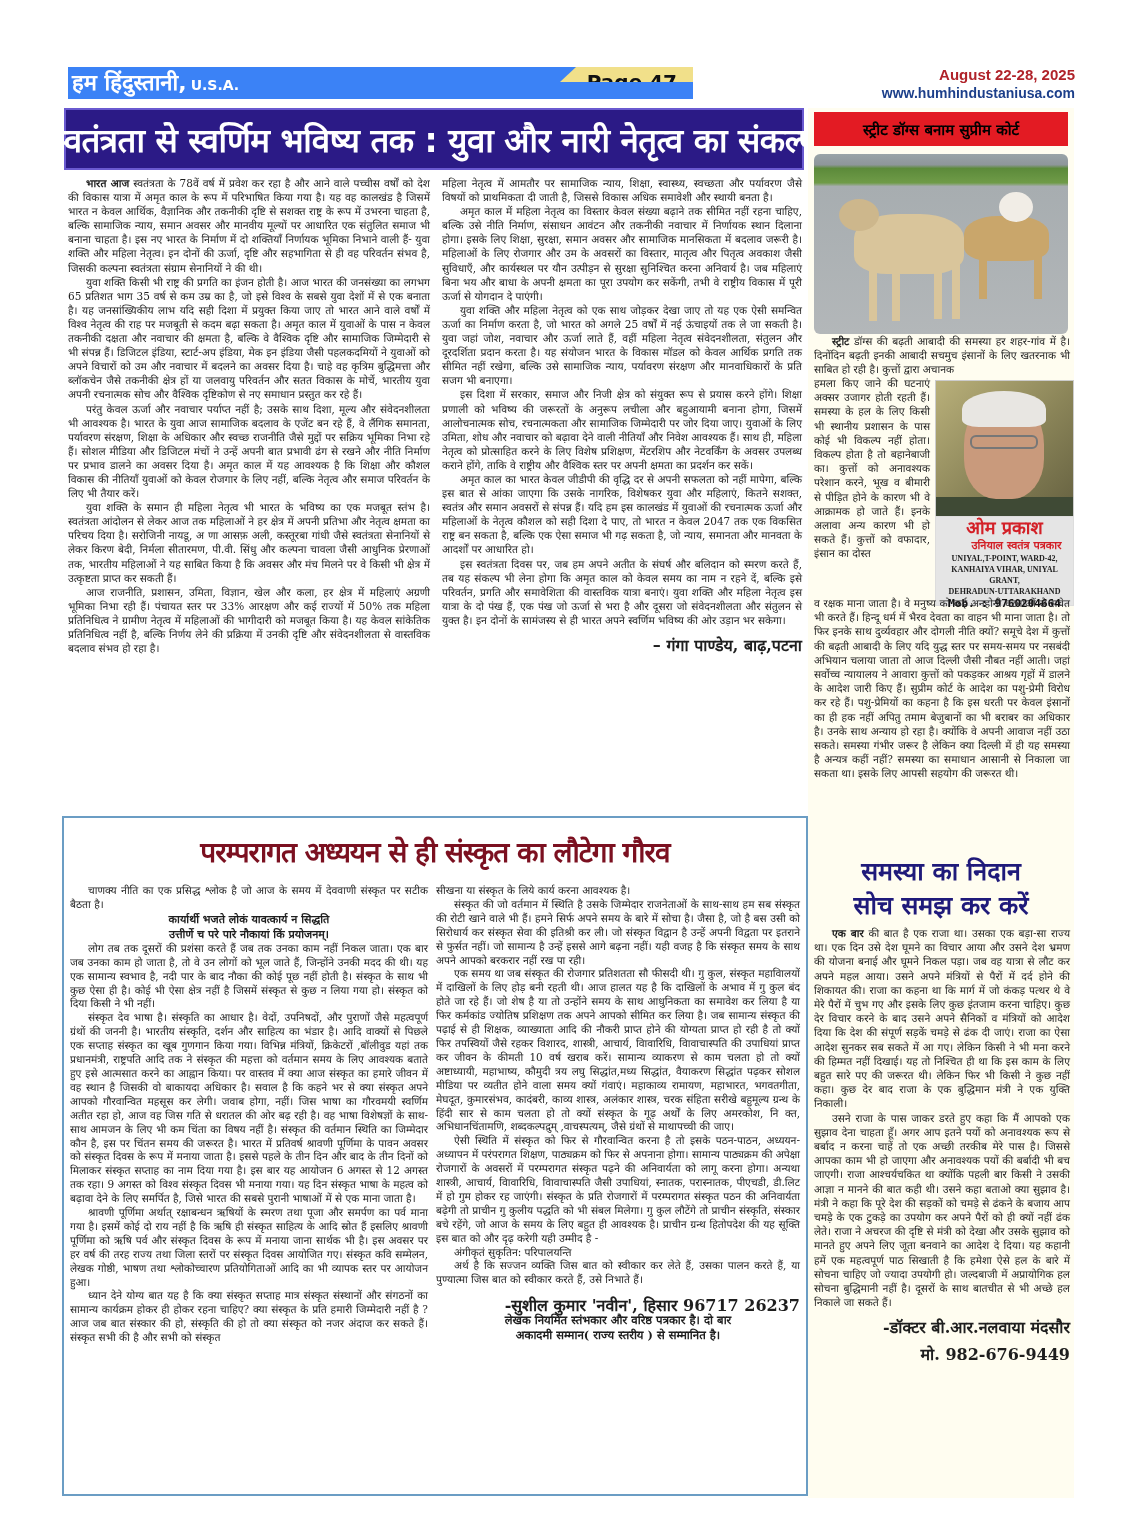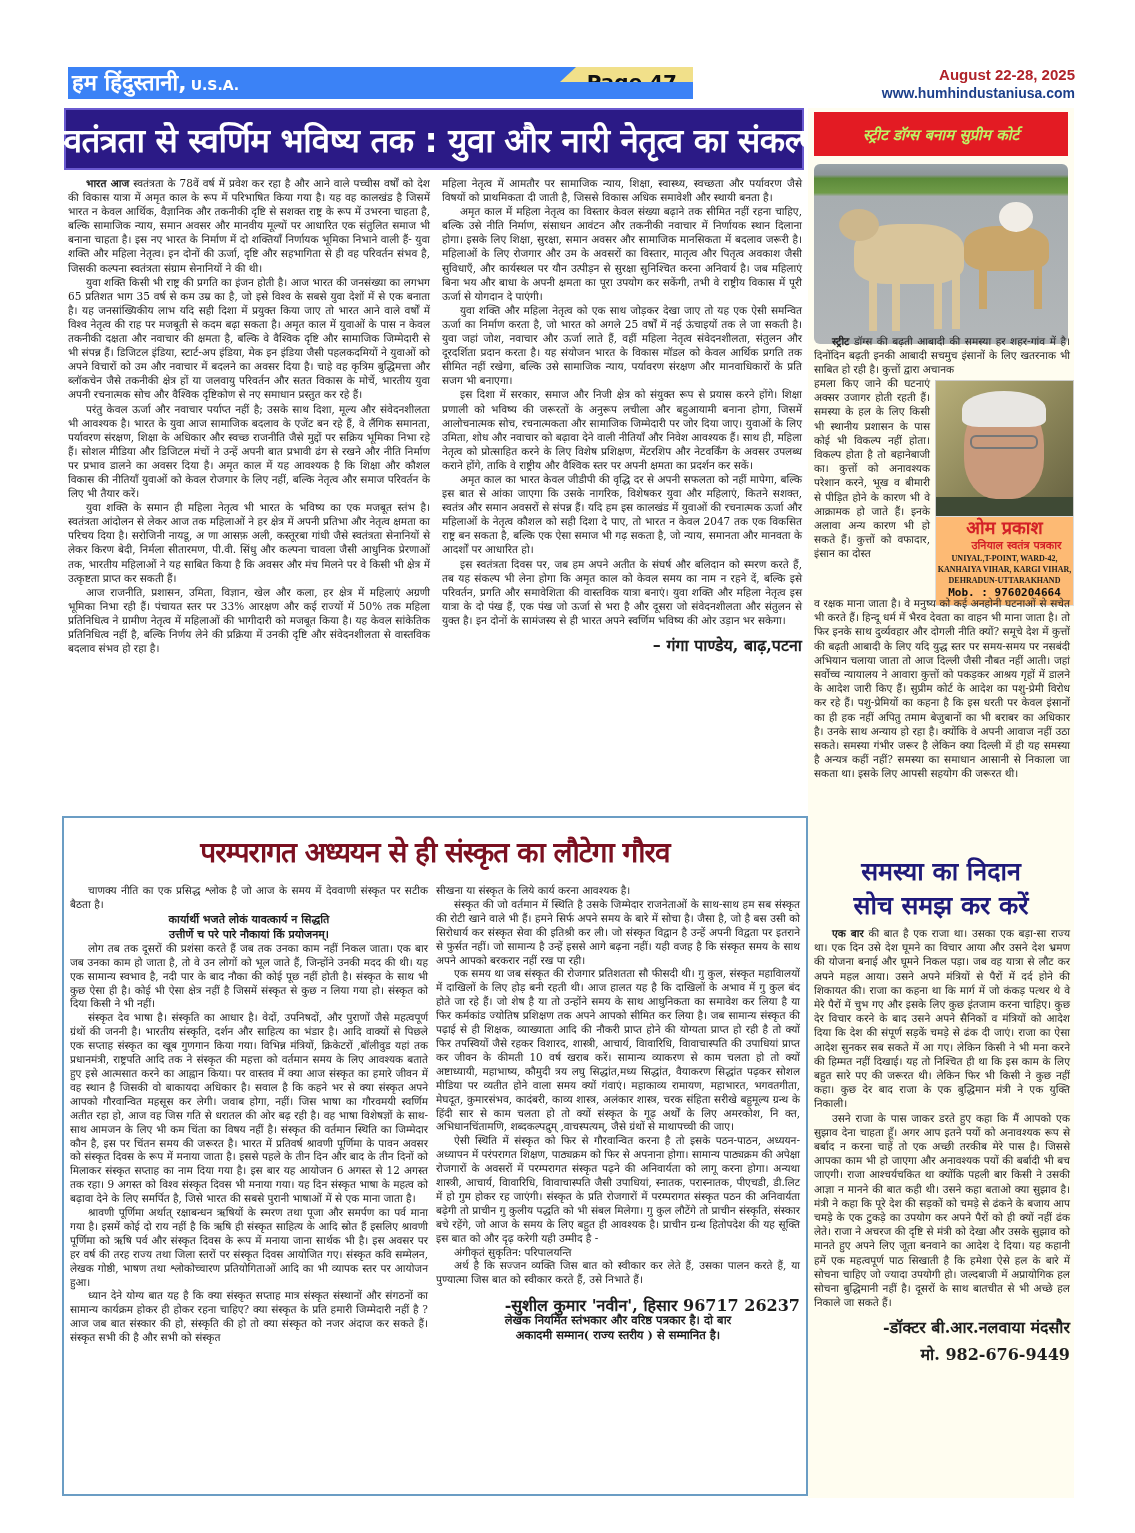--- a/index.html
+++ b/index.html
@@ -19,36 +19,36 @@
   .headline1 span { color: #fff; font-family: "DejaVu Sans", sans-serif; font-weight: bold; font-size: 33px; letter-spacing: -0.5px; white-space: nowrap; }
 
   .col { position: absolute; font-size: 10.5px; line-height: 14.1px; text-align: justify; color: #1e1e1e; }
   .col p { text-indent: 18px; margin-bottom: 0; }
   .col p .lead { font-weight: bold; }
   .byline { text-align: right; font-weight: bold; font-size: 16px; margin-top: 12px; }
   .byline-center { text-align: center; font-weight: bold; font-size: 11.5px; line-height: 15px; }
   .verse { text-align: center; font-weight: bold; font-size: 11px; line-height: 15px; text-indent: 0 !important; }
 
   .sidebar { position: absolute; top: 108px; left: 808px; width: 266px; height: 1390px; background: #fffdf0; }
-  .sidebar .side-title { margin: 4px 6px 0 6px; height: 44px; background: #e31b23; display: flex; align-items: center; justify-content: center; color: #bef264; font-family: "DejaVu Sans", sans-serif; font-weight: bold; font-size: 15px; font-style: italic; }
+  .sidebar .side-title { margin: 4px 6px 0 6px; height: 34px; background: #e31b23; display: flex; align-items: center; justify-content: center; color: #000000; font-family: "DejaVu Sans", sans-serif; font-weight: bold; font-size: 15px; }
   .dogs-photo { margin: 8px 6px 0 6px; height: 180px; border-radius: 6px; position: relative; overflow: hidden; background: linear-gradient(#9aa4a8 0%, #8e969a 6%, #5c8a3a 8%, #6f9b48 16%, #a7adb0 18%, #b3b7b9 100%); }
   .dogs-photo .dog { position: absolute; background: #d9c59b; border-radius: 40% 40% 30% 30%; }
   .dogs-photo .d1 { left: 40px; top: 60px; width: 110px; height: 60px; }
   .dogs-photo .d1h { left: 25px; top: 45px; width: 40px; height: 32px; background: #cdb78c; border-radius: 50%; position: absolute; }
   .dogs-photo .d2 { left: 150px; top: 62px; width: 85px; height: 45px; background: #c9a66b; }
   .dogs-photo .d3 { left: 185px; top: 38px; width: 34px; height: 30px; background: #f1ede6; border-radius: 50%; }
   .dogs-photo .leg { position: absolute; background: #d9c59b; width: 8px; height: 55px; }
   .side-col { position: absolute; font-size: 10.5px; line-height: 14.2px; text-align: justify; color: #1e1e1e; }
   .side-col p { text-indent: 18px; }
   .author-photo { position: absolute; left: 127px; top: 335px; width: 139px; height: 160px; background: linear-gradient(135deg, #b9b07a 0%, #8a8458 50%, #5e5a3c 100%); border: 1px solid #ccc; overflow: hidden; }
   .author-photo .face { position: absolute; left: 28px; top: 18px; width: 80px; height: 100px; background: #c99a7c; border-radius: 45% 45% 40% 40%; }
   .author-photo .hair { position: absolute; left: 26px; top: 10px; width: 84px; height: 36px; background: #e8e6e2; border-radius: 50% 50% 20% 20%; }
   .author-photo .glasses { position: absolute; left: 34px; top: 54px; width: 68px; height: 14px; border: 2px solid #777; border-radius: 6px; }
   .author-photo .shirt { position: absolute; left: 0; bottom: 0; width: 139px; height: 42px; background: #3f4a35; }
-  .author-card { position: absolute; left: 127px; top: 496px; width: 139px; height: 90px; background: #fdba74; border: 1px solid #ddd; text-align: center; }
+  .author-card { position: absolute; left: 127px; top: 496px; width: 139px; height: 90px; background: #e5e5e5; border: 1px solid #ddd; text-align: center; }
   .author-card .name { color: #d32027; font-weight: bold; font-size: 18px; line-height: 22px; font-family: "DejaVu Sans", sans-serif; }
   .author-card .role { color: #d32027; font-weight: bold; font-size: 11px; line-height: 14px; padding-left: 24px; }
   .author-card .addr { font-size: 8px; line-height: 11px; font-weight: bold; color: #222; font-family: "Liberation Serif", serif; }
   .author-card .mob { font-size: 11px; font-weight: bold; font-family: "DejaVu Sans Mono", monospace; color: #111; }
 
   .headline3 { position: absolute; left: 0; width: 266px; text-align: center; color: #1f1a7a; font-family: "DejaVu Sans", sans-serif; font-weight: bold; font-size: 25px; line-height: 32px; }
 
   .article2 { position: absolute; top: 816px; left: 62px; width: 746px; height: 680px; border: 2px solid #6b9dc4; }
   .headline2 { position: absolute; top: 816px; left: 64px; width: 742px; height: 70px; display: flex; align-items: center; justify-content: center; }
   .headline2 span { color: #7b1020; font-family: "DejaVu Sans", sans-serif; font-weight: bold; font-size: 28px; white-space: nowrap; letter-spacing: -1px; }
@@ -143,21 +143,21 @@
   <div class="author-photo" style="top:272px;">
     <div class="shirt"></div>
     <div class="face"></div>
     <div class="hair"></div>
     <div class="glasses"></div>
   </div>
   <div class="author-card" style="top:408px;">
     <div class="name">ओम प्रकाश</div>
     <div class="role">उनियाल स्वतंत्र पत्रकार</div>
     <div class="addr">UNIYAL,T-POINT, WARD-42,</div>
-    <div class="addr">KANHAIYA VIHAR, KARGI VIHAR,</div>
+    <div class="addr">KANHAIYA VIHAR, UNIYAL GRANT,</div>
     <div class="addr">DEHRADUN-UTTARAKHAND</div>
     <div class="mob">Mob. : 9760204664</div>
   </div>
 
   <div class="side-col" style="top:488px; left:6px; width:256px;">
     <p style="text-indent:0">व रक्षक माना जाता है। वे मनुष्य को कई अनहोनी घटनाओं से सचेत भी करते हैं। हिन्दू धर्म में भैरव देवता का वाहन भी माना जाता है। तो फिर इनके साथ दुर्व्यवहार और दोगली नीति क्यों? समूचे देश में कुत्तों की बढ़ती आबादी के लिए यदि युद्ध स्तर पर समय-समय पर नसबंदी अभियान चलाया जाता तो आज दिल्ली जैसी नौबत नहीं आती। जहां सर्वोच्च न्यायालय ने आवारा कुत्तों को पकड़कर आश्रय गृहों में डालने के आदेश जारी किए हैं। सुप्रीम कोर्ट के आदेश का पशु-प्रेमी विरोध कर रहे हैं। पशु-प्रेमियों का कहना है कि इस धरती पर केवल इंसानों का ही हक नहीं अपितु तमाम बेजुबानों का भी बराबर का अधिकार है। उनके साथ अन्याय हो रहा है। क्योंकि वे अपनी आवाज नहीं उठा सकते। समस्या गंभीर जरूर है लेकिन क्या दिल्ली में ही यह समस्या है अन्यत्र कहीं नहीं? समस्या का समाधान आसानी से निकाला जा सकता था। इसके लिए आपसी सहयोग की जरूरत थी।</p>
   </div>
 
   <div class="headline3" style="top:748px;">समस्या का निदान</div>
   <div class="headline3" style="top:782px;">सोच समझ कर करें</div>

